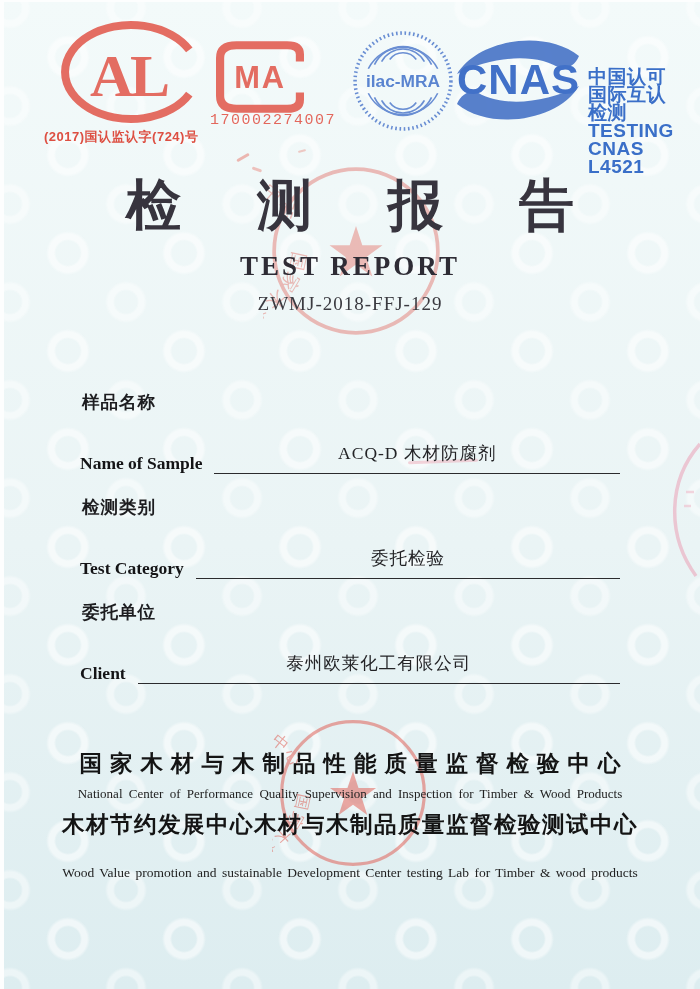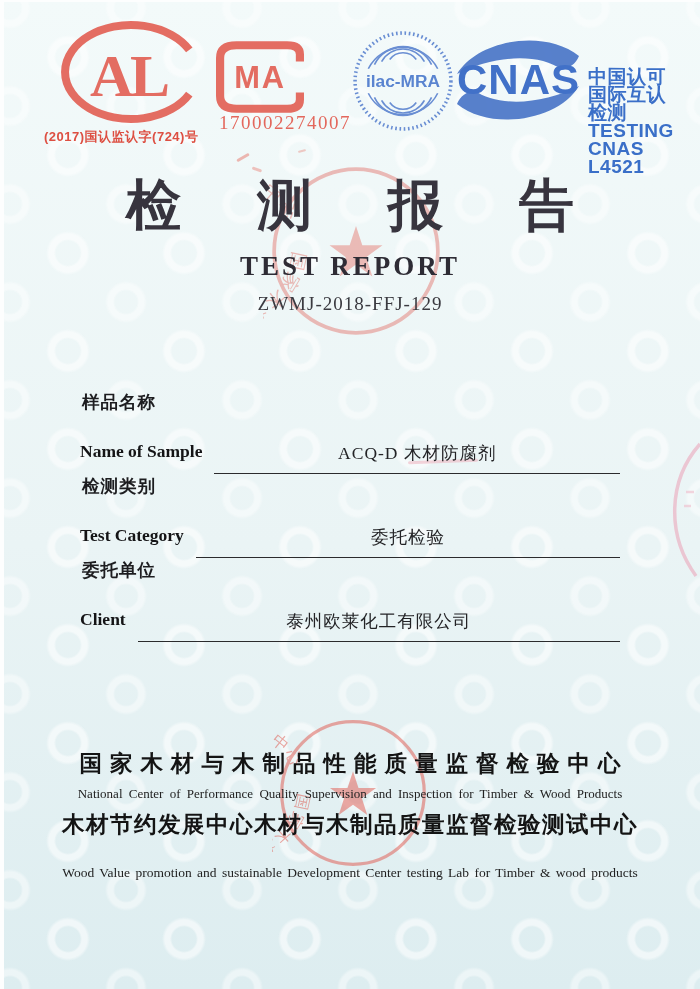--- a/index.html
+++ b/index.html
@@ -11,34 +11,34 @@
       radial-gradient(circle at center, rgba(255,255,255,0) 12px, rgba(255,255,255,.55) 14px, rgba(255,255,255,.55) 19px, rgba(255,255,255,0) 22px),
       radial-gradient(circle at center, rgba(255,255,255,0) 11px, rgba(255,255,255,.45) 13px, rgba(255,255,255,.45) 18px, rgba(255,255,255,0) 21px),
       linear-gradient(180deg,#f3fafa 0%,#eaf4f5 55%,#ddedf0 100%);
     background-size:116px 98px,116px 98px,100% 100%;
     background-position:10px 8px,68px 57px,0 0;
     box-shadow:inset 4px 0 0 #fdfefe, inset 0 2px 0 #fdfefe;}
   .abs{position:absolute;}
   
   .cal-caption{left:44px;top:128px;font-family:"Liberation Sans",sans-serif;
     font-weight:bold;font-size:13px;color:#dd4f42;letter-spacing:.5px;}
-  .cma-number{left:219px;top:112px;font-family:Liberation Serif, serif;
-    font-size:19px;color:#e2584c;letter-spacing:1.5px;opacity:.9;}
+  .cma-number{left:210px;top:112px;font-family:Liberation Mono, monospace;
+    font-size:15px;color:#e2584c;letter-spacing:1.5px;opacity:.9;}
   .cnas-lines{left:588px;top:44px;color:#3a6fc8;font-family:"Liberation Sans",sans-serif;
     font-size:19px;font-weight:bold;line-height:18px;letter-spacing:.5px;margin-top:24px;}
   
   .title-wrap{left:0;top:176px;width:700px;text-align:center;}
   .title-cn{display:inline-block;font-size:55px;font-weight:600;color:#37343e;
     letter-spacing:76px;margin-right:-76px;line-height:1.1;}
   .title-en{margin-top:14px;font-size:27px;font-weight:bold;color:#2e2c35;letter-spacing:3px;}
   .report-no{margin-top:11px;font-size:19px;color:#3a3a40;letter-spacing:1px;}
   
   .fields{left:80px;top:390px;width:540px;}
   .cn-label{font-size:17.5px;font-weight:600;color:#1d1d20;margin:0 0 27px 2px;letter-spacing:1px;}
-  .frow{display:flex;align-items:flex-start;}
+  .frow{display:flex;align-items:flex-end;margin-bottom:21px;}
   .en-label{font-weight:bold;font-size:17.5px;color:#141416;white-space:nowrap;padding-right:12px;}
   .fline{flex:1;border-bottom:1.7px solid #2b2b2d;text-align:center;
     font-size:17.5px;color:#232326;padding-bottom:8px;letter-spacing:1px;}
   
   .footer{left:0;top:748px;width:700px;text-align:center;color:#141414;}
   .f-cn1{font-size:22.5px;font-weight:bold;letter-spacing:8px;margin-right:-8px;margin-bottom:7px;}
   .f-en1{font-size:13px;word-spacing:3px;margin-bottom:7px;color:#222;}
   .f-cn2{font-size:22.5px;font-weight:bold;letter-spacing:1.5px;margin-bottom:25px;}
   .f-en2{font-size:13.5px;word-spacing:2px;color:#222;}
   

